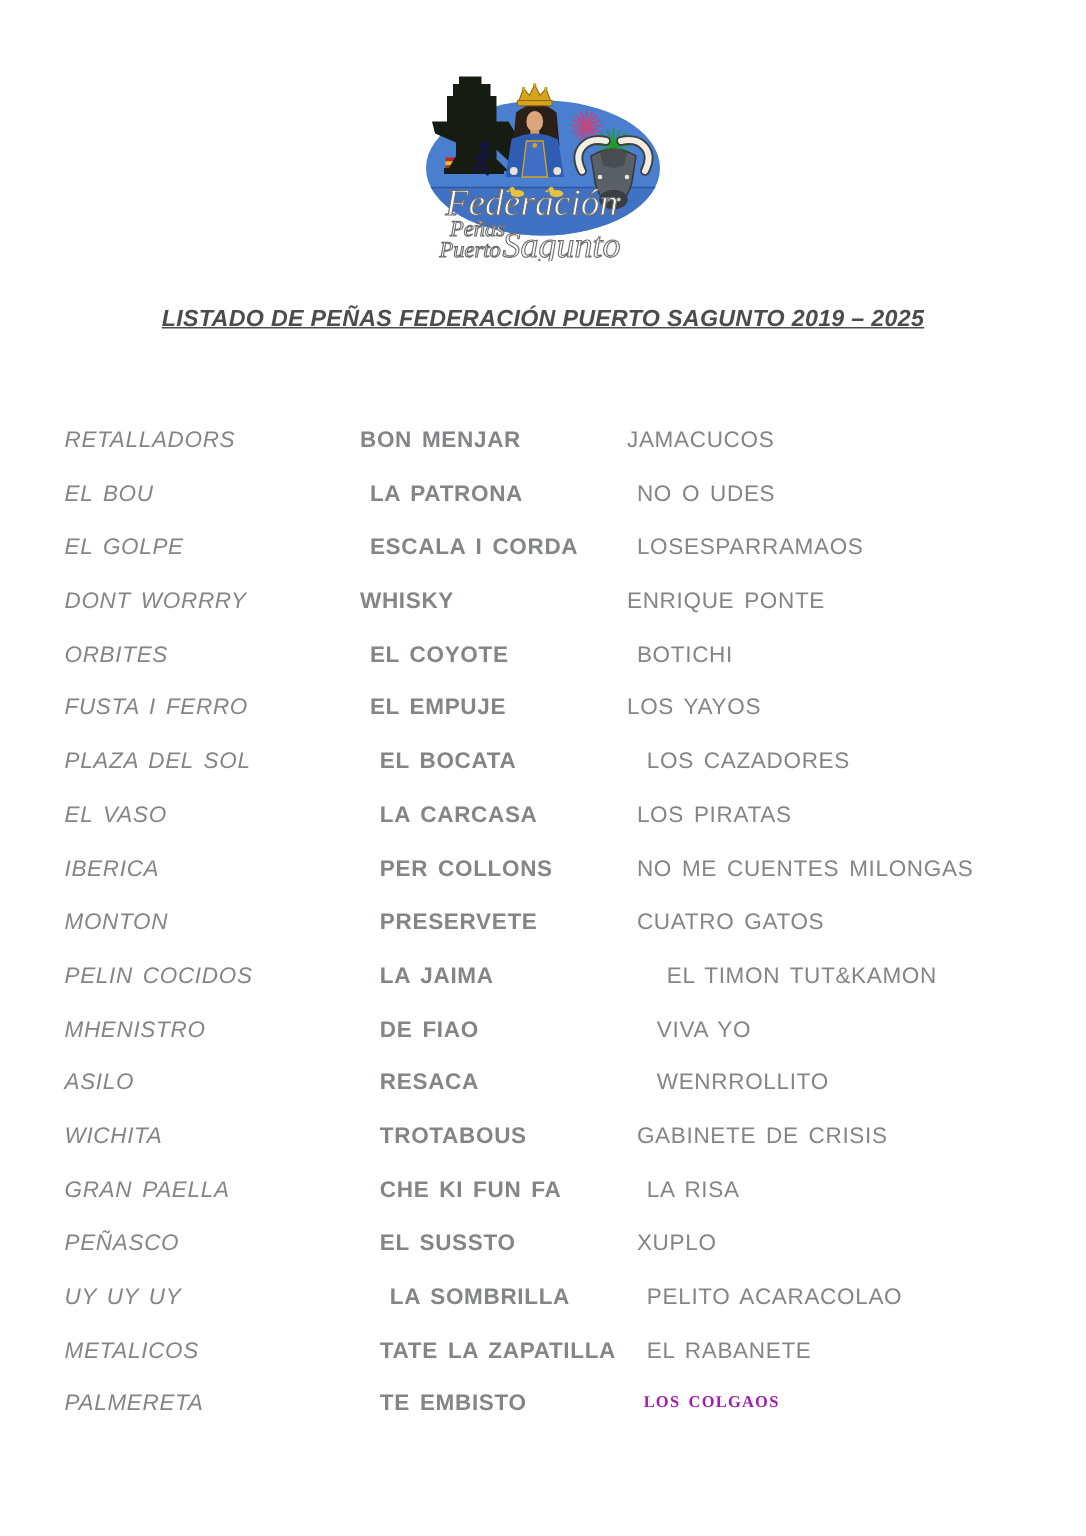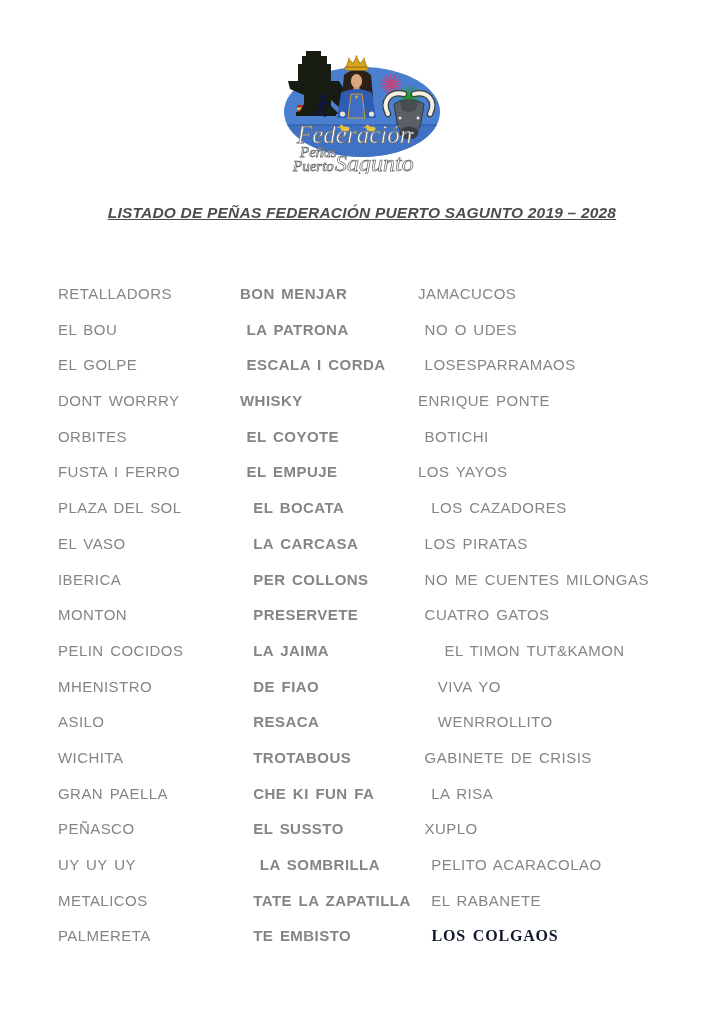--- a/index.html
+++ b/index.html
@@ -29,30 +29,30 @@
   }
   .col {
     position:absolute;
     top:276px;
     white-space:pre;
     font-size:15px;
     color:#838588;
     letter-spacing:0.45px;
     word-spacing:2px;
   }
-  .col-0 { left:58px; }
+  .col-0 { left:43px;font-style:italic; }
   .col-1 { left:240px;font-weight:bold; }
   .col-2 { left:418px; }
   .pena-item { height:35.7px; line-height:35.7px; }
   .pena-item.serif {
     font-family:"Liberation Serif", serif;
-    color:#0f172a;
+    color:#a21caf;
     font-weight:700;
     letter-spacing:0.8px;
-    font-size:16px;
+    font-size:11px;
   }
 </style>
 </head>
 <body>
 
 <div class="page">
 
   <div class="logo-wrap">
     <svg viewBox="0 0 162 126" width="162" height="126">
 
@@ -145,21 +145,21 @@
 
       <g font-family="Liberation Serif, serif" font-style="italic" fill="#ffffff" stroke="#6d6d6d" stroke-width="0.75">
         <text x="16" y="95" font-size="25">Federación</text>
         <text x="19" y="109" font-size="15">Peñas</text>
         <text x="12" y="123" font-size="15">Puerto</text>
         <text x="54" y="123" font-size="24">Sagunto</text>
       </g>
     </svg>
   </div>
 
-  <div class="doc-title">LISTADO DE PEÑAS FEDERACIÓN PUERTO SAGUNTO 2019 – 2028</div>
+  <div class="doc-title">LISTADO DE PEÑAS FEDERACIÓN PUERTO SAGUNTO 2019 – 2025</div>
 
   <div>
     <div class="col col-0"><div class="pena-item">RETALLADORS</div><div class="pena-item">EL BOU</div><div class="pena-item">EL GOLPE</div><div class="pena-item">DONT WORRRY</div><div class="pena-item">ORBITES</div><div class="pena-item">FUSTA I FERRO</div><div class="pena-item">PLAZA DEL SOL</div><div class="pena-item">EL VASO</div><div class="pena-item">IBERICA</div><div class="pena-item">MONTON</div><div class="pena-item">PELIN COCIDOS</div><div class="pena-item">MHENISTRO</div><div class="pena-item">ASILO</div><div class="pena-item">WICHITA</div><div class="pena-item">GRAN PAELLA</div><div class="pena-item">PEÑASCO</div><div class="pena-item">UY UY UY</div><div class="pena-item">METALICOS</div><div class="pena-item">PALMERETA</div></div>
     <div class="col col-1"><div class="pena-item">BON MENJAR</div><div class="pena-item"> LA PATRONA</div><div class="pena-item"> ESCALA I CORDA</div><div class="pena-item">WHISKY</div><div class="pena-item"> EL COYOTE</div><div class="pena-item"> EL EMPUJE</div><div class="pena-item">  EL BOCATA</div><div class="pena-item">  LA CARCASA</div><div class="pena-item">  PER COLLONS</div><div class="pena-item">  PRESERVETE</div><div class="pena-item">  LA JAIMA</div><div class="pena-item">  DE FIAO</div><div class="pena-item">  RESACA</div><div class="pena-item">  TROTABOUS</div><div class="pena-item">  CHE KI FUN FA</div><div class="pena-item">  EL SUSSTO</div><div class="pena-item">   LA SOMBRILLA</div><div class="pena-item">  TATE LA ZAPATILLA</div><div class="pena-item">  TE EMBISTO</div></div>
     <div class="col col-2"><div class="pena-item">JAMACUCOS</div><div class="pena-item"> NO O UDES</div><div class="pena-item"> LOSESPARRAMAOS</div><div class="pena-item">ENRIQUE PONTE</div><div class="pena-item"> BOTICHI</div><div class="pena-item">LOS YAYOS</div><div class="pena-item">  LOS CAZADORES</div><div class="pena-item"> LOS PIRATAS</div><div class="pena-item"> NO ME CUENTES MILONGAS</div><div class="pena-item"> CUATRO GATOS</div><div class="pena-item">    EL TIMON TUT&amp;KAMON</div><div class="pena-item">   VIVA YO</div><div class="pena-item">   WENRROLLITO</div><div class="pena-item"> GABINETE DE CRISIS</div><div class="pena-item">  LA RISA</div><div class="pena-item"> XUPLO</div><div class="pena-item">  PELITO ACARACOLAO</div><div class="pena-item">  EL RABANETE</div><div class="pena-item serif">  LOS COLGAOS</div></div>
   </div>
 
 </div>
 
 </body></html>

